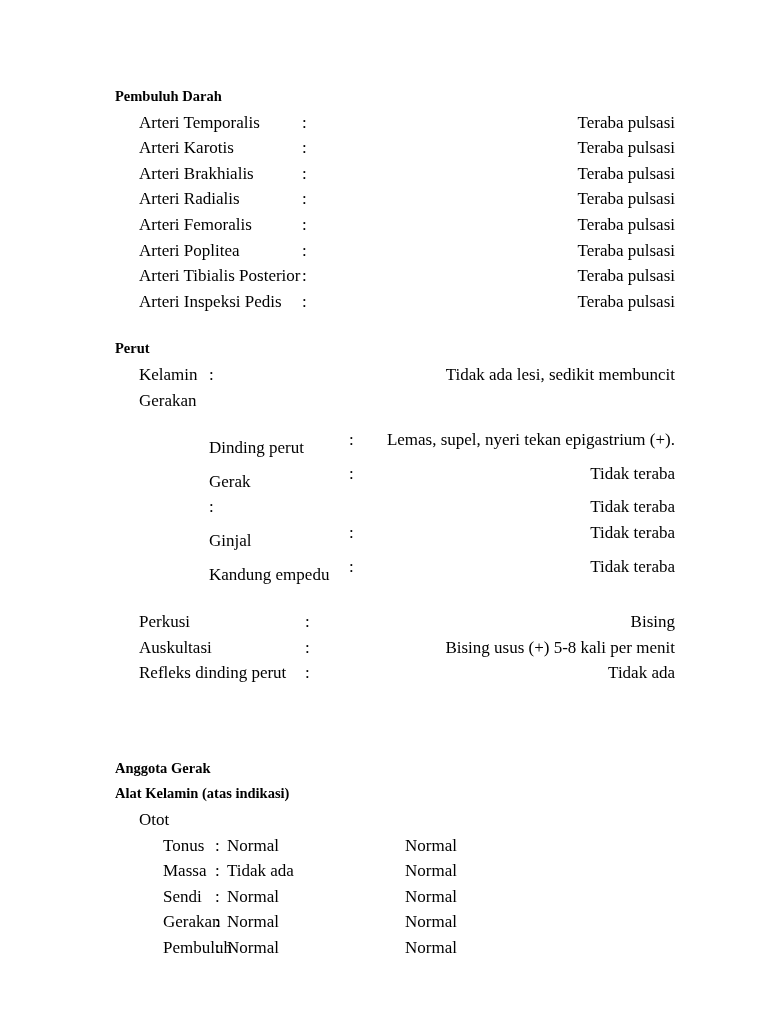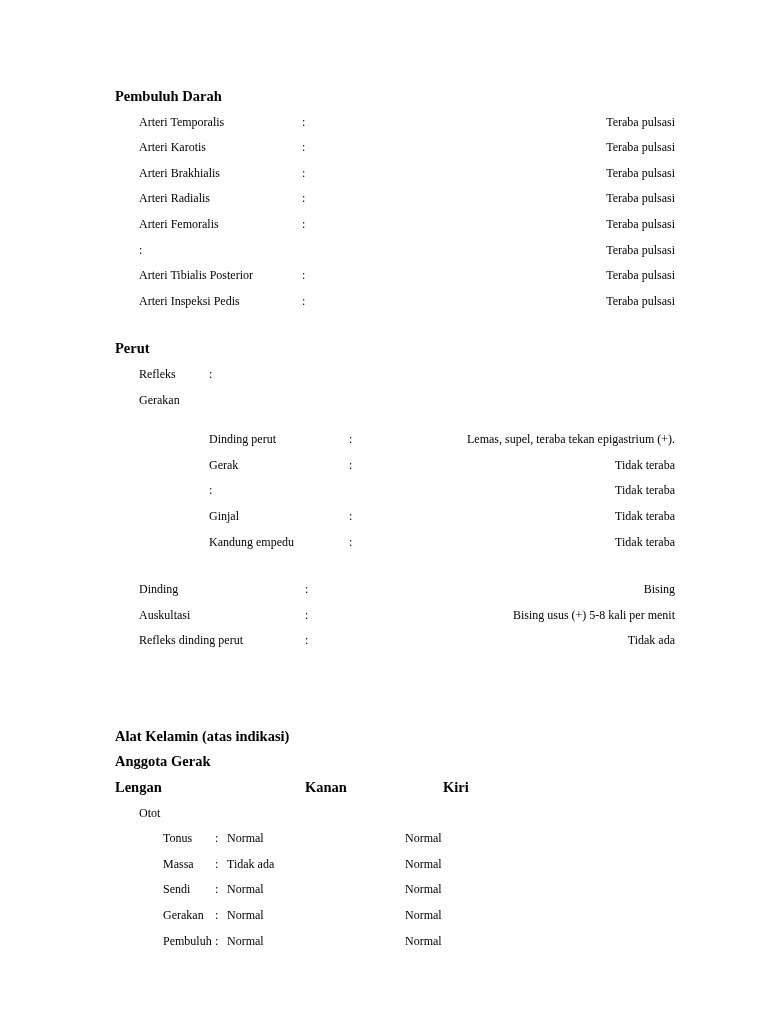--- a/index.html
+++ b/index.html
@@ -30,50 +30,50 @@
   }
   .section-title {
     font-weight: bold;
     font-size: 14.5px;
     line-height: 25.6px;
     margin: 0;
   }
   .row {
     display: flex;
     line-height: 25.6px;
-    font-size: 12px;
+    font-size: 17px;
     white-space: nowrap;
     font-family: Liberation Serif, serif;
   }
   .indent1 { padding-left: 24px; }
   .indent2 { padding-left: 94px; }
 
   .lbl-a { width: 163px; flex: 0 0 163px; }
   .colon-a { width: 14px; flex: 0 0 14px; }
   .val-a { flex: 1 1 auto; text-align: right; }
 
-  .lbl-b { width: 140px; flex: 0 0 140px; }
+  .lbl-b { width: 140px; flex: 0 0 140px; margin-top: 8px; }
   .lbl-c { width: 166px; flex: 0 0 166px; }
 
   .gap-sm { height: 14px; }
   .gap-md { height: 22px; }
   .gap-xl { height: 70px; }
 
   .hdr-row {
     display: flex;
     font-weight: bold;
     font-size: 14.5px;
     line-height: 25.6px;
   }
   .hdr-lengan { width: 190px; flex: 0 0 190px; }
   .hdr-kanan { width: 138px; flex: 0 0 138px; }
 
   .limb-row {
     display: flex;
-    font-size: 12px;
+    font-size: 17px;
     line-height: 25.6px;
     white-space: nowrap;
   }
   .limb-name { width: 52px; flex: 0 0 52px; }
   .limb-colon { width: 12px; flex: 0 0 12px; }
   .limb-kanan { width: 178px; flex: 0 0 178px; }
   .limb-kiri { flex: 1 1 auto; }
   .sub-indent { padding-left: 48px; }
   .sub-indent2 { padding-left: 24px; }
 </style>
@@ -104,52 +104,54 @@
       <span class="lbl-a">Arteri Radialis</span>
       <span class="colon-a">:</span>
       <span class="val-a">Teraba pulsasi</span>
     </div>
     <div class="row indent1">
       <span class="lbl-a">Arteri Femoralis</span>
       <span class="colon-a">:</span>
       <span class="val-a">Teraba pulsasi</span>
     </div>
     <div class="row indent1">
+      <span class="lbl-a">Arteri Poplitea</span>
       <span class="colon-a">:</span>
       <span class="val-a">Teraba pulsasi</span>
     </div>
     <div class="row indent1">
       <span class="lbl-a">Arteri Tibialis Posterior</span>
       <span class="colon-a">:</span>
       <span class="val-a">Teraba pulsasi</span>
     </div>
     <div class="row indent1">
       <span class="lbl-a">Arteri Inspeksi Pedis</span>
       <span class="colon-a">:</span>
       <span class="val-a">Teraba pulsasi</span>
     </div>
 
     <div class="gap-md"></div>
 
     <div class="section-title">Perut</div>
 
     <div class="row indent1">
-      <span style="width:70px;flex:0 0 70px;">Refleks</span>
-      <span class="colon-a">:</span>
+      <span style="width:70px;flex:0 0 70px;">Kelamin</span>
+      <span class="colon-a">:</span>
+      <span class="val-a">Tidak ada lesi, sedikit membuncit</span>
     </div>
     <div class="row indent1">
       <span>Gerakan</span>
     </div>
 
     <div class="gap-sm"></div>
 
     <div class="row indent2">
       <span class="lbl-b">Dinding perut</span>
       <span class="colon-a">:</span>
-      <span class="val-a">Lemas, supel, teraba tekan epigastrium (+).</span>
+      <span class="val-a">Lemas, supel, nyeri tekan epigastrium (+).</span>
     </div>
     <div class="row indent2">
       <span class="lbl-b">Gerak</span>
       <span class="colon-a">:</span>
       <span class="val-a">Tidak teraba</span>
     </div>
     <div class="row indent2">
       <span class="colon-a">:</span>
       <span class="val-a">Tidak teraba</span>
     </div>
@@ -160,45 +162,40 @@
     </div>
     <div class="row indent2">
       <span class="lbl-b">Kandung empedu</span>
       <span class="colon-a">:</span>
       <span class="val-a">Tidak teraba</span>
     </div>
 
     <div class="gap-md"></div>
 
     <div class="row indent1">
-      <span class="lbl-c">Dinding</span>
+      <span class="lbl-c">Perkusi</span>
       <span class="colon-a">:</span>
       <span class="val-a">Bising</span>
     </div>
     <div class="row indent1">
       <span class="lbl-c">Auskultasi</span>
       <span class="colon-a">:</span>
       <span class="val-a">Bising usus (+) 5-8 kali per menit</span>
     </div>
     <div class="row indent1">
       <span class="lbl-c">Refleks dinding perut</span>
       <span class="colon-a">:</span>
       <span class="val-a">Tidak ada</span>
     </div>
 
     <div class="gap-xl"></div>
 
+    <div class="section-title">Anggota Gerak</div>
     <div class="section-title">Alat Kelamin (atas indikasi)</div>
-    <div class="section-title">Anggota Gerak</div>
-
-    <div class="hdr-row">
-      <span class="hdr-lengan">Lengan</span>
-      <span class="hdr-kanan">Kanan</span>
-      <span>Kiri</span>
-    </div>
+
 
     <div class="row sub-indent2">
       <span>Otot</span>
     </div>
 
     <div class="limb-row sub-indent">
       <span class="limb-name">Tonus</span>
       <span class="limb-colon">:</span>
       <span class="limb-kanan">Normal</span>
       <span class="limb-kiri">Normal</span>

